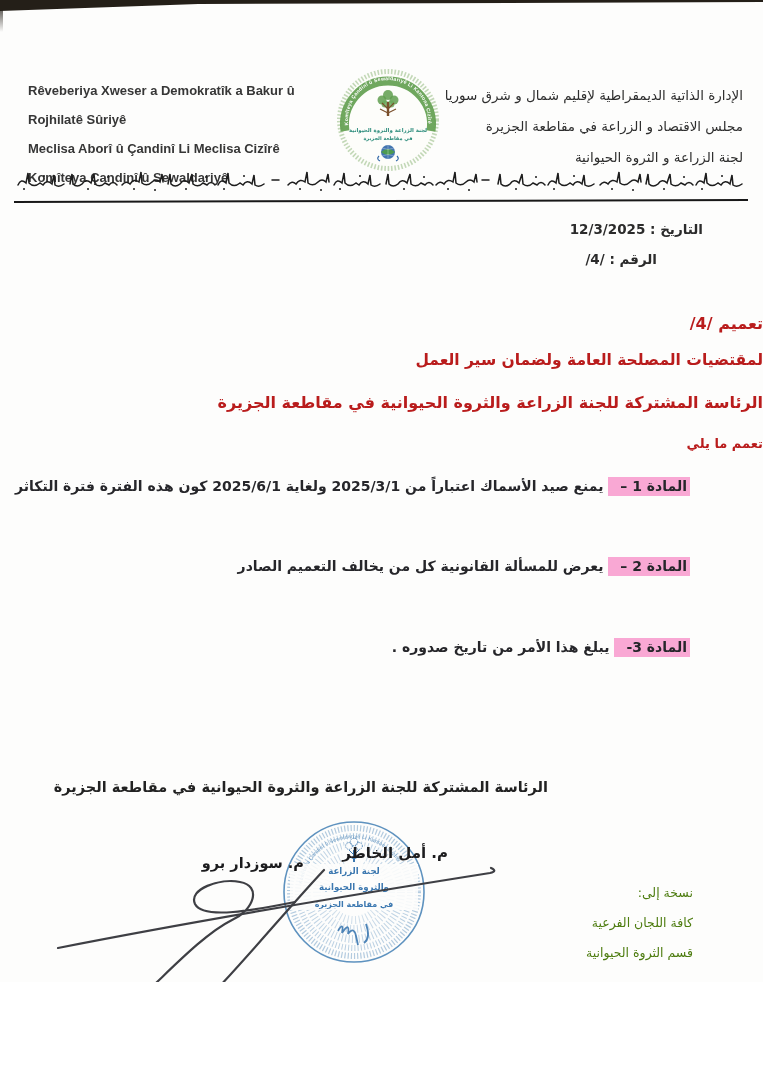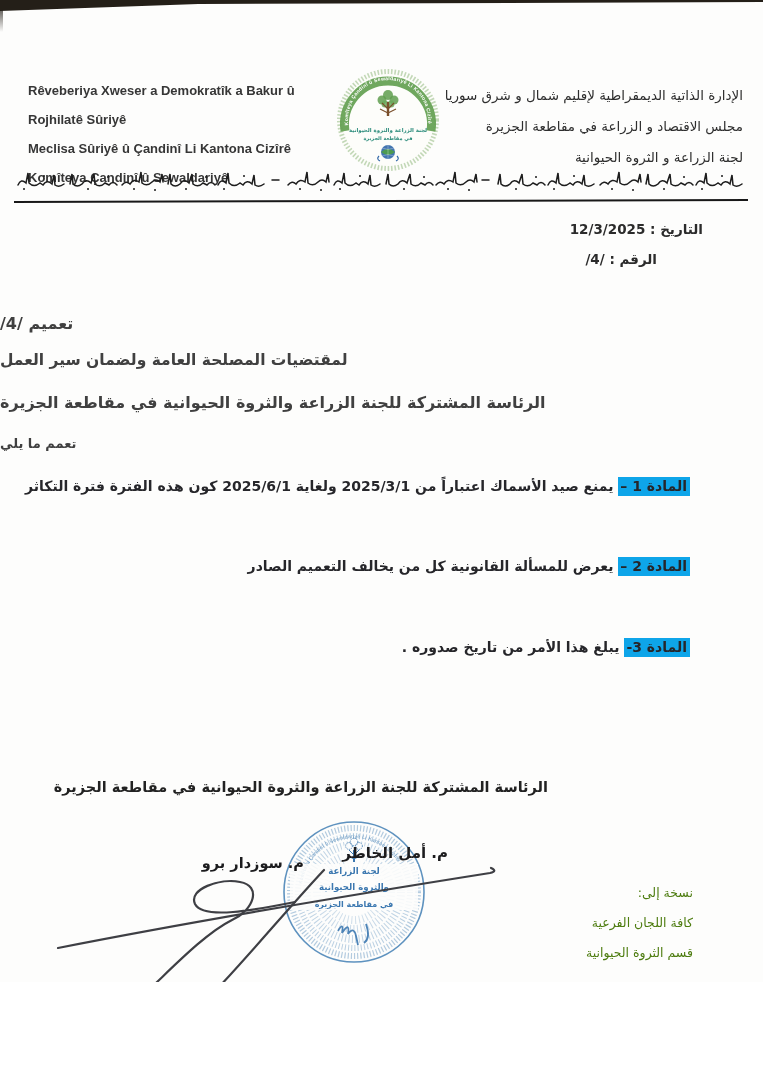--- a/index.html
+++ b/index.html
@@ -24,32 +24,32 @@
   .hdr-right{position:absolute;right:20px;top:80px;width:320px;direction:rtl;text-align:right;
     font-weight:normal;font-size:13.5px;line-height:31px;color:#2e2e2e;}
   .logo{position:absolute;left:336px;top:68px;width:104px;height:104px;}
 
   .syriac{position:absolute;left:16px;top:168px;width:732px;height:26px;}
   .rule{position:absolute;left:14px;top:200px;width:734px;height:2px;background:#181818;transform:rotate(-.15deg);}
 
   .date-line{position:absolute;right:60px;top:221px;direction:rtl;font-size:13.5px;font-weight:600;color:#2b2b2b;white-space:nowrap;}
   .num-line{position:absolute;right:106px;top:251px;direction:rtl;font-size:13.5px;font-weight:600;color:#2b2b2b;white-space:nowrap;}
 
-  .title-line{position:absolute;left:0;right:0;text-align:left;direction:rtl;font-weight:bold;color:#404040;}
+  .title-line{position:absolute;left:0;right:0;text-align:right;direction:rtl;font-weight:bold;color:#b91c1c;}
   .t1{top:314px;font-size:16px;}
   .t2{top:351px;font-size:15.5px;}
   .t3{top:393px;font-size:16px;}
   .t4{top:436px;font-size:13px;}
 
   .article{position:absolute;right:73px;direction:rtl;text-align:right;font-size:14px;font-weight:700;
     color:#26262a;white-space:nowrap;}
   .a1{top:478px;}
   .a2{top:558px;}
   .a3{top:639px;}
-  .art-label{background:#0ea5e9;padding:1px 3px 2px 2px;}
+  .art-label{background:#f9a8d4;padding:1px 3px 2px 12px;}
 
   .sig-heading{position:absolute;right:215px;top:779px;direction:rtl;text-align:right;
     font-size:14.5px;font-weight:bold;color:#222;white-space:nowrap;}
   .stamp{position:absolute;left:278px;top:818px;width:152px;height:150px;z-index:1;}
   .sig-strokes{position:absolute;left:40px;top:840px;width:470px;height:160px;z-index:2;}
   .name-right{position:absolute;left:288px;top:844px;width:160px;direction:rtl;text-align:right;
     font-size:15px;font-weight:bold;color:#1c1c1e;white-space:nowrap;z-index:3;}
   .name-left{position:absolute;left:204px;top:855px;width:100px;direction:rtl;text-align:right;
     font-size:14.5px;font-weight:bold;color:#1c1c1e;white-space:nowrap;z-index:3;}
 
@@ -62,21 +62,21 @@
 
 <div class="page">
 
   <div class="scan-top"></div>
   <div class="scan-left"></div>
   <div class="smudge1"></div>
   <div class="smudge2"></div>
 
   <div class="hdr-left">
     <div>Rêveberiya Xweser a Demokratîk a Bakur û Rojhilatê Sûriyê</div>
-    <div>Meclisa Sûriyê û Çandinî Li Kantona Cizîrê</div>
+    <div>Meclisa Aborî û Çandinî Li Meclisa Cizîrê</div>
     <div>Komîteya Çandinî û Sewaldariyê</div>
   </div>
 
   <div class="logo">
     <svg viewBox="0 0 104 104" width="104" height="104">
       <circle cx="52" cy="52" r="51" fill="#fdfdfa"></circle>
       <circle cx="52" cy="52" r="48.5" fill="none" stroke="#c3d8b8" stroke-width="5" stroke-dasharray="1.6,1.8"></circle>
       <path d="M 9,63 A 43.5,43.5 0 1 1 95,63" fill="none" stroke="#63a050" stroke-width="9" opacity=".92"></path>
       <defs>
           <path id="logoArc" d="M 13,61 A 40,40 0 1 1 91,61"></path>

